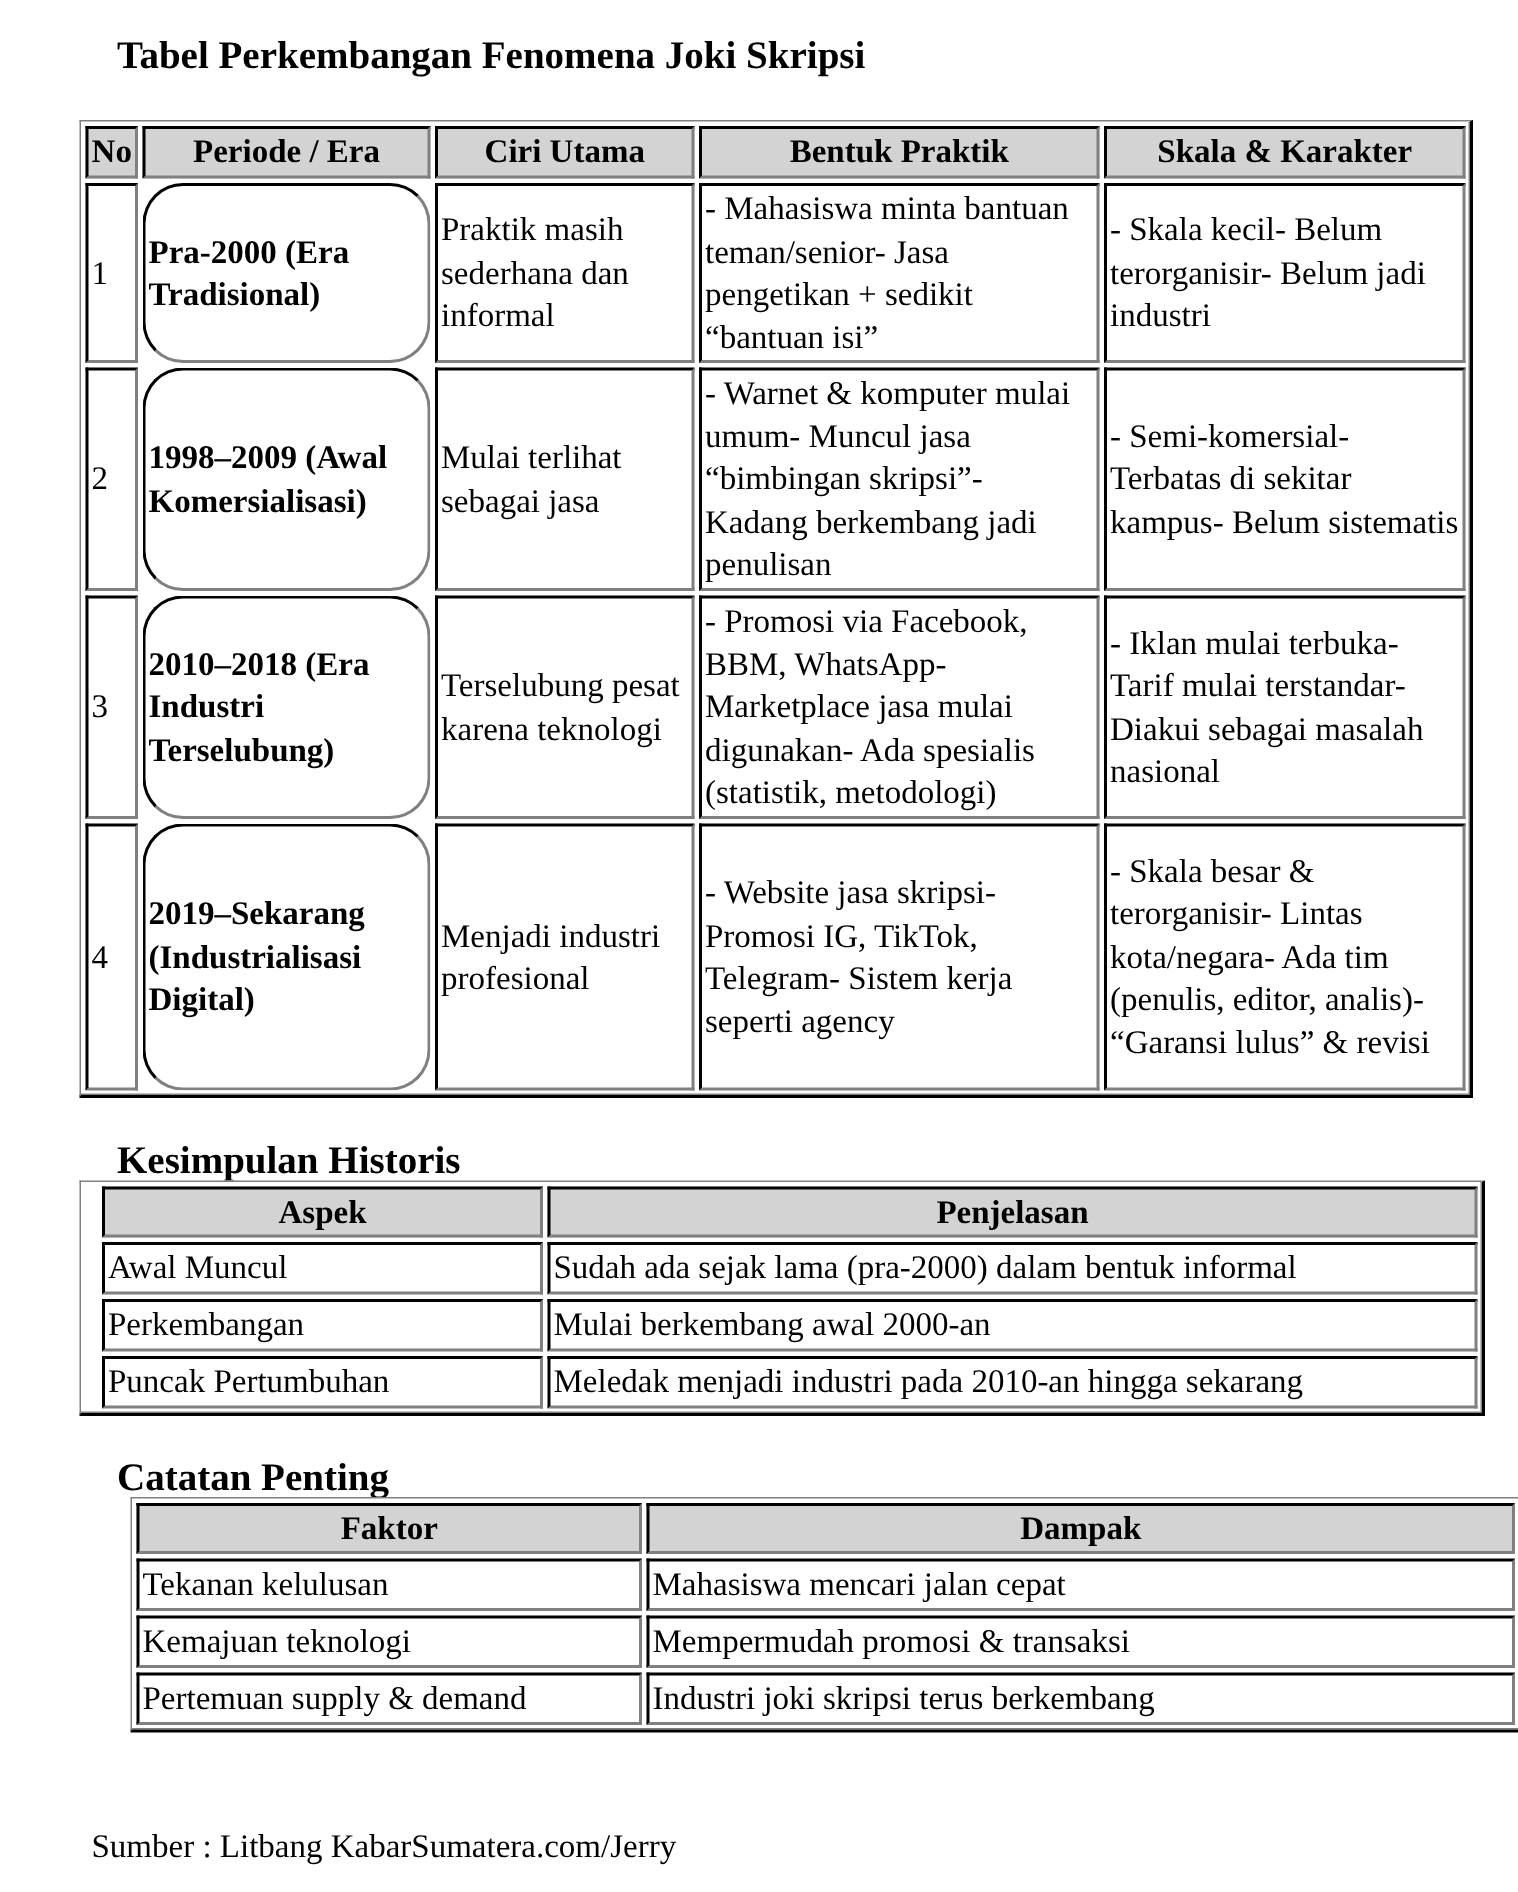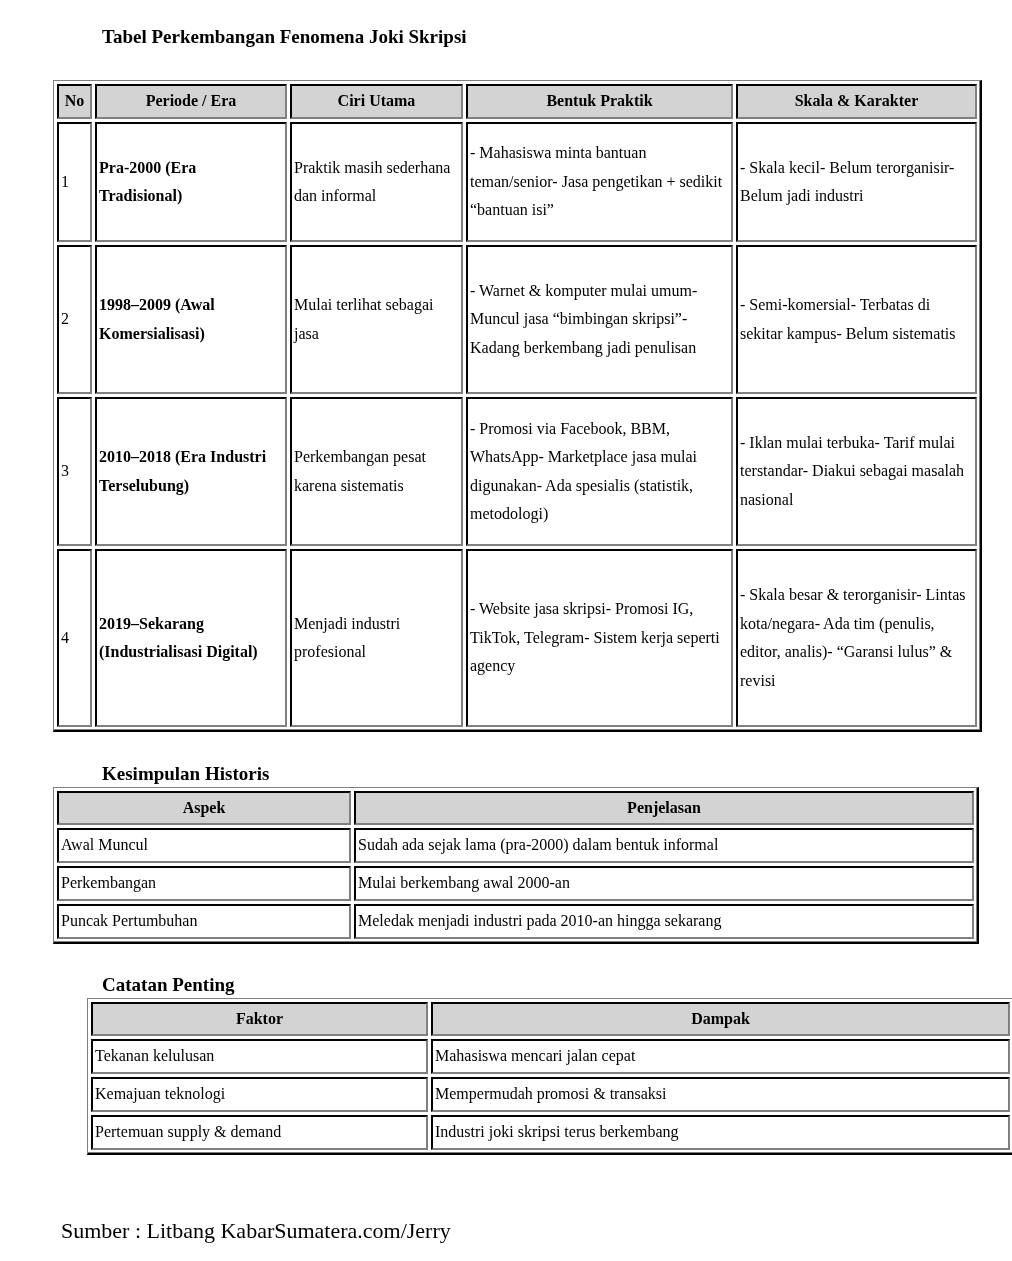--- a/index.html
+++ b/index.html
@@ -11,23 +11,23 @@
       width: 1012px;
       height: 1261px;
       position: relative;
       font-family: "Liberation Serif", "DejaVu Serif", serif;
       color: #000;
       font-size: 22px;
       line-height: 28.5px;
     }
     .section-title {
       position: absolute;
-      left: 102px;
+      left: 78px;
       font-weight: bold;
-      font-size: 19px;
+      font-size: 26px;
       line-height: 26px;
       margin: 0;
     }
     table.grid {
       position: absolute;
       border-collapse: separate;
       border-spacing: 3px;
       border-top: 1px solid #808080;
       border-left: 1px solid #808080;
       border-right: 2px solid #000;
@@ -36,39 +36,39 @@
       table-layout: fixed;
       background: #fff;
     }
     table.grid th, table.grid td {
       border-top: 2px solid #000;
       border-left: 2px solid #000;
       border-right: 2px solid #808080;
       border-bottom: 2px solid #808080;
       padding: 0 2px;
       vertical-align: middle;
-      font-size: 16px;
+      font-size: 22px;
       line-height: 28.5px;
     }
     table.grid th {
       background: #d3d3d3;
       font-weight: bold;
       text-align: center;
       height: 31px;
       padding: 0 2px;
     }
-    table.grid td.bold { font-weight: bold; }
+    table.grid td.bold { font-weight: bold; border-radius: 27px; }
 
     #t-main { left: 53px; top: 80px; width: 928px; }
     #t-main tbody tr.r1 td { height: 116px; }
     #t-main tbody tr.r2 td { height: 145px; }
     #t-main tbody tr.r3 td { height: 145px; }
     #t-main tbody tr.r4 td { height: 174px; }
 
-    #t-kesimpulan { left: 53px; top: 787px; width: 926px; }
+    #t-kesimpulan { left: 53px; top: 787px; width: 926px; padding-left: 11px; }
     #t-kesimpulan th { height: 30px; }
     #t-kesimpulan td { height: 31px; }
 
     #t-catatan { left: 53px; top: 998px; width: 928px; margin-left: 34px; }
     #t-catatan th { height: 30px; }
     #t-catatan td { height: 31px; }
 
     .source {
       position: absolute;
       left: 61px;
@@ -110,21 +110,21 @@
     <tr class="r2">
       <td>2</td>
       <td class="bold">1998–2009 (Awal Komersialisasi)</td>
       <td>Mulai terlihat sebagai jasa</td>
       <td>- Warnet &amp; komputer mulai umum- Muncul jasa “bimbingan skripsi”- Kadang berkembang jadi penulisan</td>
       <td>- Semi-komersial- Terbatas di sekitar kampus- Belum sistematis</td>
     </tr>
     <tr class="r3">
       <td>3</td>
       <td class="bold">2010–2018 (Era Industri Terselubung)</td>
-      <td>Perkembangan pesat karena sistematis</td>
+      <td>Terselubung pesat karena teknologi</td>
       <td>- Promosi via Facebook, BBM, WhatsApp- Marketplace jasa mulai digunakan- Ada spesialis (statistik, metodologi)</td>
       <td>- Iklan mulai terbuka- Tarif mulai terstandar- Diakui sebagai masalah nasional</td>
     </tr>
     <tr class="r4">
       <td>4</td>
       <td class="bold">2019–Sekarang (Industrialisasi Digital)</td>
       <td>Menjadi industri profesional</td>
       <td>- Website jasa skripsi- Promosi IG, TikTok, Telegram- Sistem kerja seperti agency</td>
       <td>- Skala besar &amp; terorganisir- Lintas kota/negara- Ada tim (penulis, editor, analis)- “Garansi lulus” &amp; revisi</td>
     </tr>

